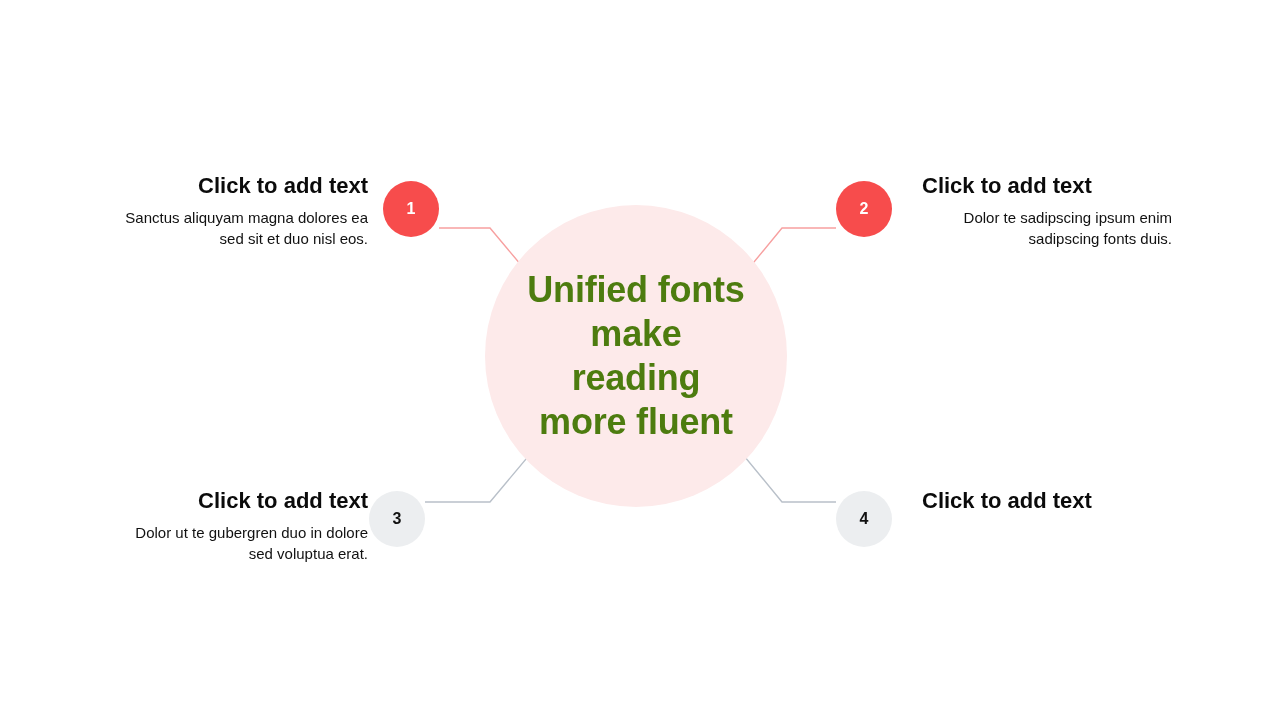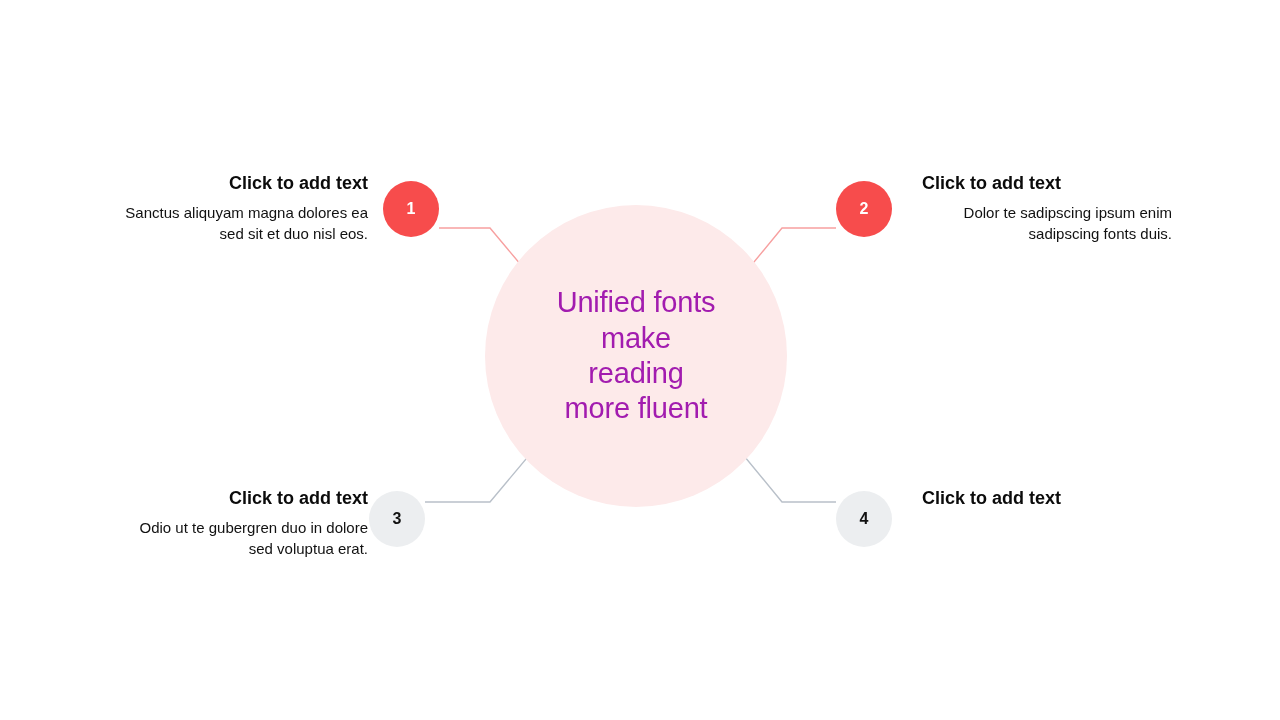--- a/index.html
+++ b/index.html
@@ -37,24 +37,24 @@
     width: 302px;
     height: 302px;
     border-radius: 50%;
     background: #fdeaea;
     display: flex;
     align-items: center;
     justify-content: center;
     text-align: center;
   }
   .hub-text {
-    font-size: 29px;
-    font-weight: normal;
+    font-size: 36px;
+    font-weight: bold;
     line-height: 1.22;
-    color: #a21caf;
+    color: #4d7c0f;
     letter-spacing: -0.2px;
     white-space: pre-line;
     padding: 0 14px;
   }
 
   
   .node {
     position: absolute;
     width: 56px;
     height: 56px;
@@ -72,21 +72,21 @@
   #node-2 { left: 836px; top: 181px; }
   #node-3 { left: 369px; top: 491px; }
   #node-4 { left: 836px; top: 491px; }
 
   
   .block {
     position: absolute;
     width: 250px;
   }
   .block .title {
-    font-size: 18px;
+    font-size: 22px;
     font-weight: bold;
     color: #0b0b0b;
     line-height: 1.25;
     margin: 0 0 7px 0;
   }
   .block .body {
     font-size: 15px;
     color: #111111;
     line-height: 1.42;
     margin: 0;
@@ -141,20 +141,20 @@
     <p class="body">Sanctus aliquyam magna dolores ea sed sit et duo nisl eos.</p>
   </div>
 
   <div class="block left-align" id="block-2">
     <p class="title">Click to add text</p>
     <p class="body">Dolor te sadipscing ipsum enim sadipscing fonts duis.</p>
   </div>
 
   <div class="block right-align" id="block-3">
     <p class="title">Click to add text</p>
-    <p class="body">Odio ut te gubergren duo in dolore sed voluptua erat.</p>
+    <p class="body">Dolor ut te gubergren duo in dolore sed voluptua erat.</p>
   </div>
 
   <div class="block left-align" id="block-4">
     <p class="title">Click to add text</p>
   </div>
 
 </div>
 
 </body></html>

